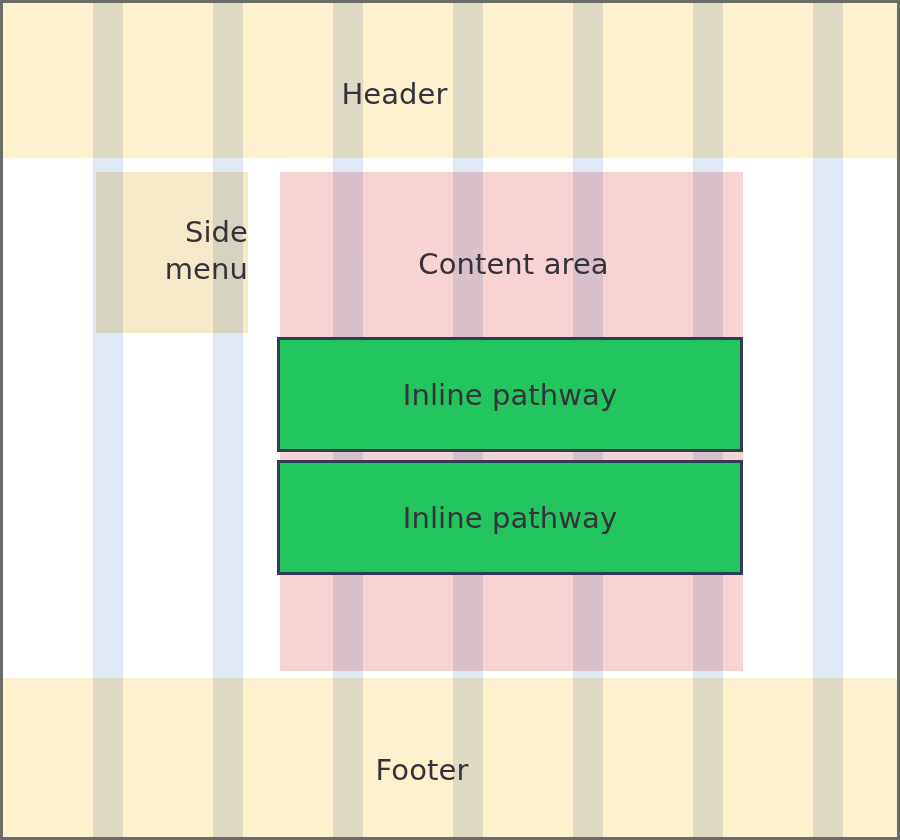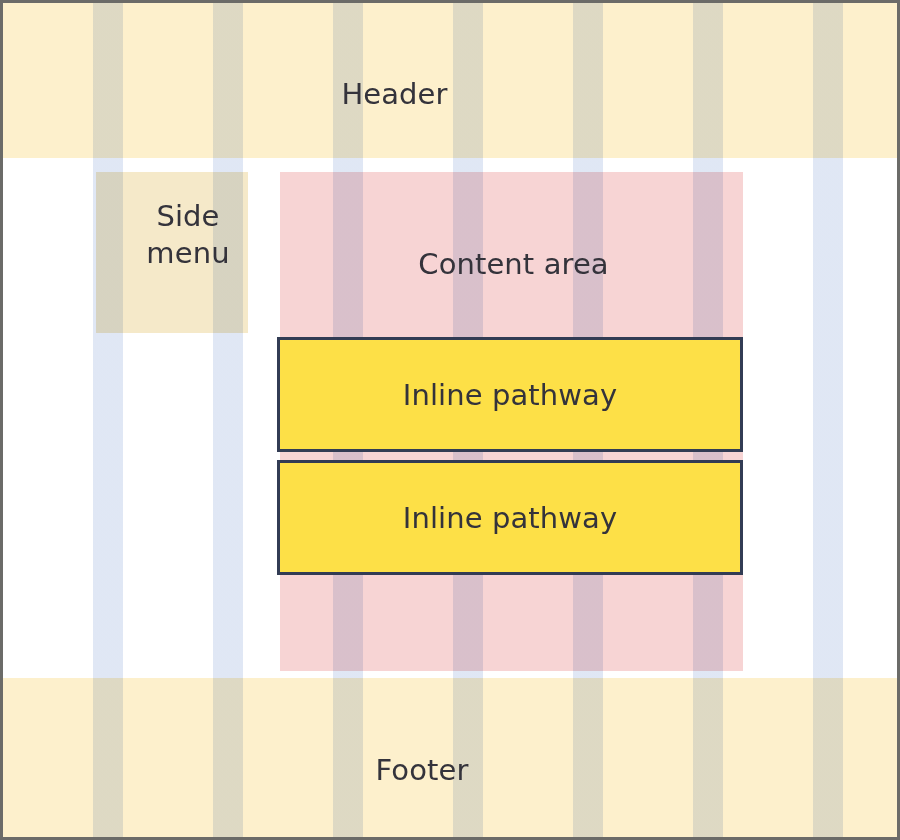--- a/index.html
+++ b/index.html
@@ -68,21 +68,21 @@
       rgba(186,202,232,0.45) 90px,
       rgba(186,202,232,0.45) 120px
     );
     mix-blend-mode: multiply;
   }
 
   
   .pathway {
     position: absolute;
     box-sizing: border-box;
-    background: #fde047;
+    background: #22c55e;
     border: 3px solid #323c54;
     display: flex;
     align-items: center;
     justify-content: center;
   }
   .pathway-1 {
     left: 274px;
     top: 334px;
     width: 466px;
     height: 115px;
@@ -110,22 +110,23 @@
     top: 73px;
     width: 783px;
   }
   .label-footer {
     left: 0;
     top: 749px;
     width: 838px;
   }
   .label-sidemenu {
     left: 93px;
-    top: 195px;
-    width: 184px;
+    top: 211px;
+    width: 152px;
+    text-align: right;
   }
   .label-content {
     left: 277px;
     top: 243px;
     width: 467px;
   }
   .label-pathway {
     color: #34333b;
     font-size: 29px;
     font-weight: 400;

